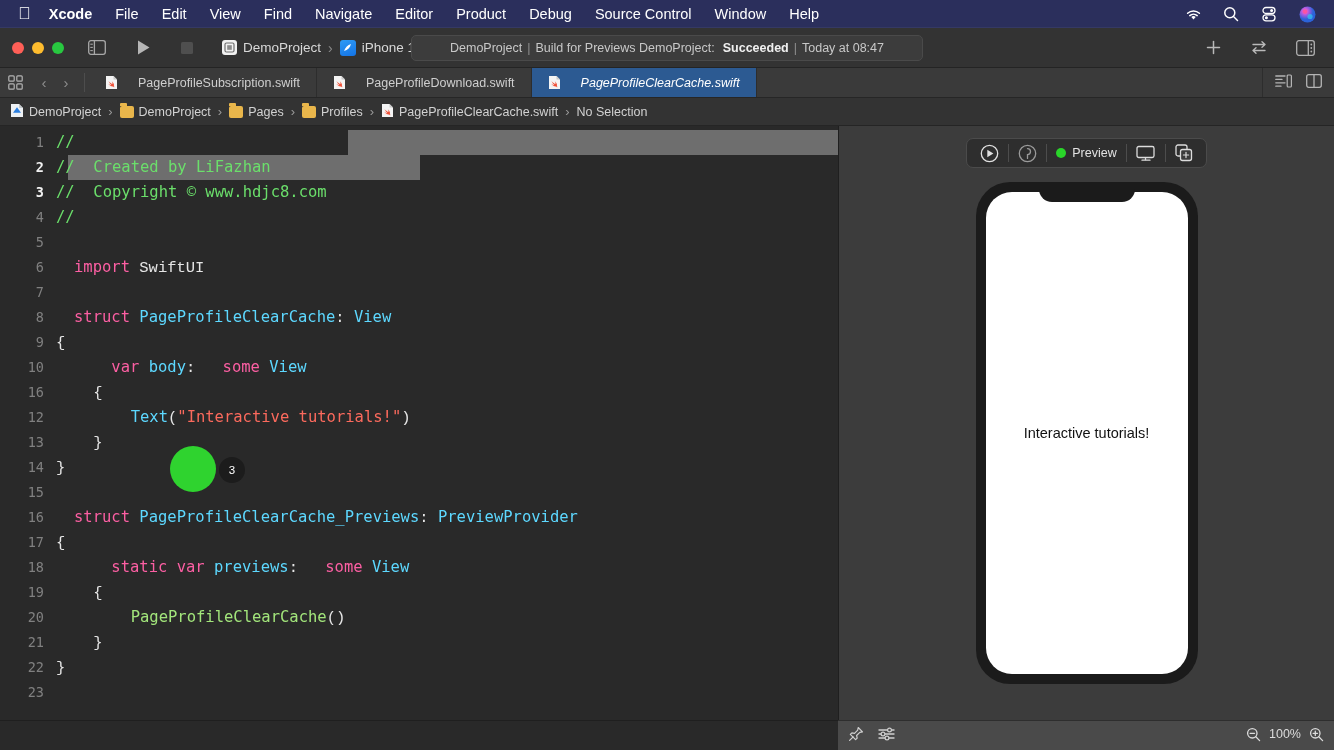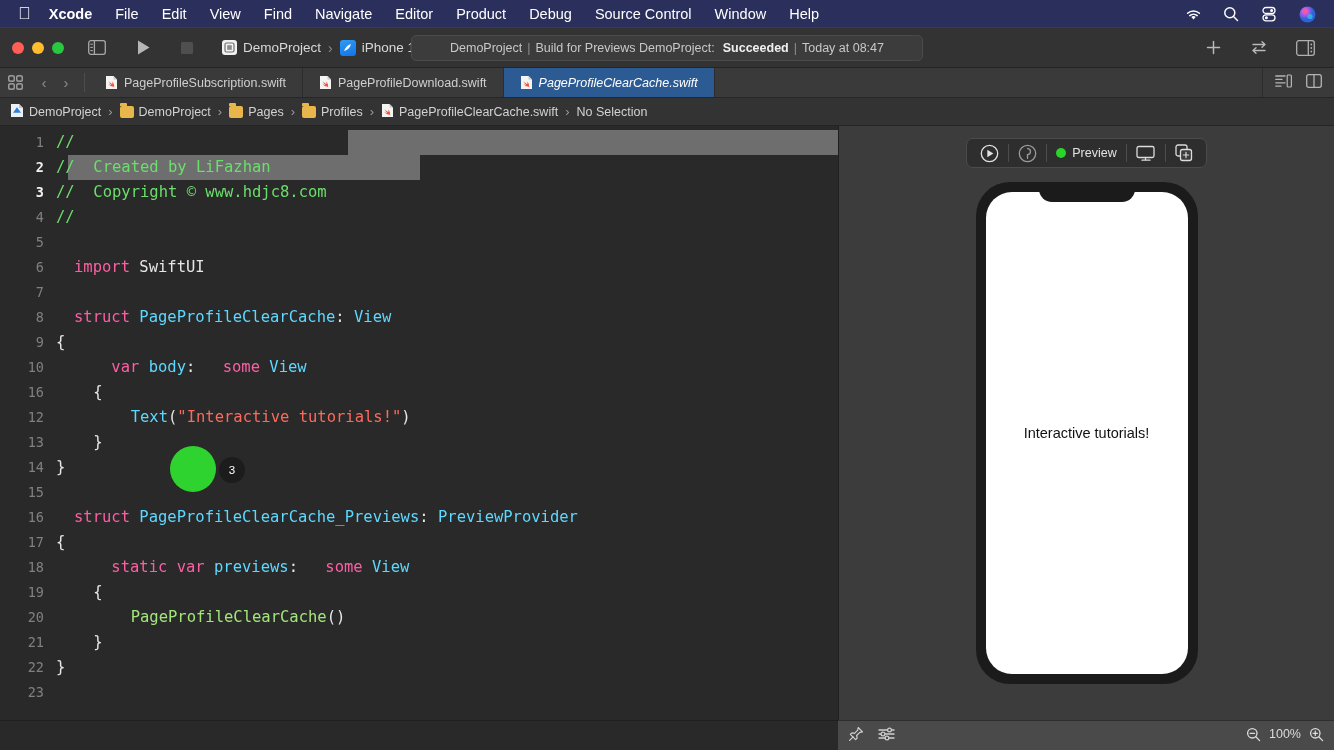--- a/index.html
+++ b/index.html
@@ -78,21 +78,21 @@
   .tabbar {
     height:30px; background:#3a3a3a; display:flex; align-items:stretch;
     flex:0 0 auto; border-bottom:1px solid #262626;
   }
   .tb-iconcell { width:30px; display:flex; align-items:center; justify-content:center; }
   .navarrows { display:flex; align-items:center; gap:2px; padding:0 4px; }
   .arrow { width:20px; height:26px; display:flex; align-items:center; justify-content:center;
            color:#8e8e8e; font-size:15px; }
   .vsep { width:1px; background:#4d4d4d; margin:5px 4px; }
   .tab {
-    display:flex; align-items:center; gap:6px; padding:0 16px;
+    display:flex; align-items:center; gap:20px; padding:0 16px;
     font-size:12.5px; color:#cfcfcf; white-space:nowrap;
     border-right:1px solid #2d2d2d;
   }
   .tab.active { background:#2c5a92; color:#ffffff; font-style:italic; }
   .tab .swiftfile { width:13px; height:15px; flex:0 0 auto; }
   .tabbar .tb-spacer { flex:1; border-right:1px solid #2d2d2d; }
   .tabbar .tb-end { display:flex; align-items:center; gap:14px; padding:0 12px; }
 
   
   .breadcrumb {
@@ -123,21 +123,21 @@
   .ln.cur { color:#f2f2f2; font-weight:bold; }
   .code {
     flex:1; font-size:15.5px; line-height:25px; white-space:pre;
     color:#e6e6e6; position:relative;
   }
   .k   { color:#fc5fa3;margin-left:18px; }       
   .t   { color:#5dd8ff; }       
   .s   { color:#fc6a5d; }       
   .c   { color:#6bdf6b; }       
   .u   { color:#a2e57b; }       
-  .p   { color:#e6e6e6; }       
+  .p   { color:#e6e6e6;font-family:Liberation Mono, monospace; }       
 
   .sel-a { position:absolute; background:#6e6e6e; }
   .sel-b { position:absolute; background:#6e6e6e; }
 
   .cursorblob {
     position:absolute; width:46px; height:46px; border-radius:50%;
     background:#2fd32f; left:170px; top:320px; z-index:4;
   }
   .cursorbadge {
     position:absolute; width:26px; height:26px; border-radius:50%;

